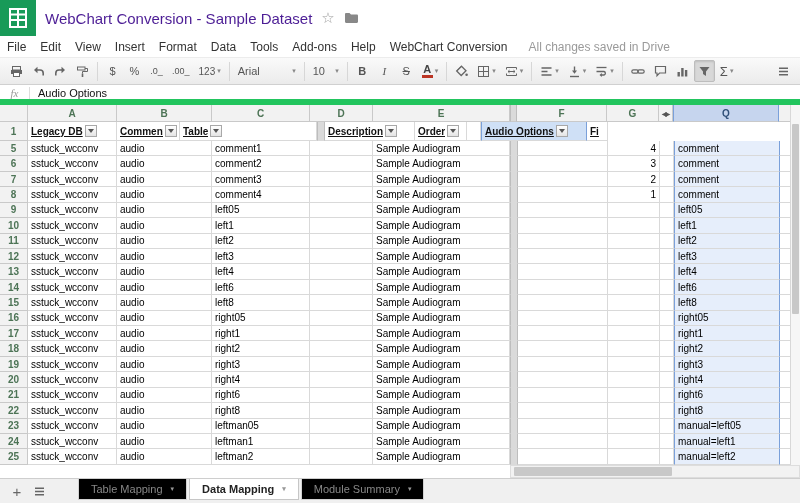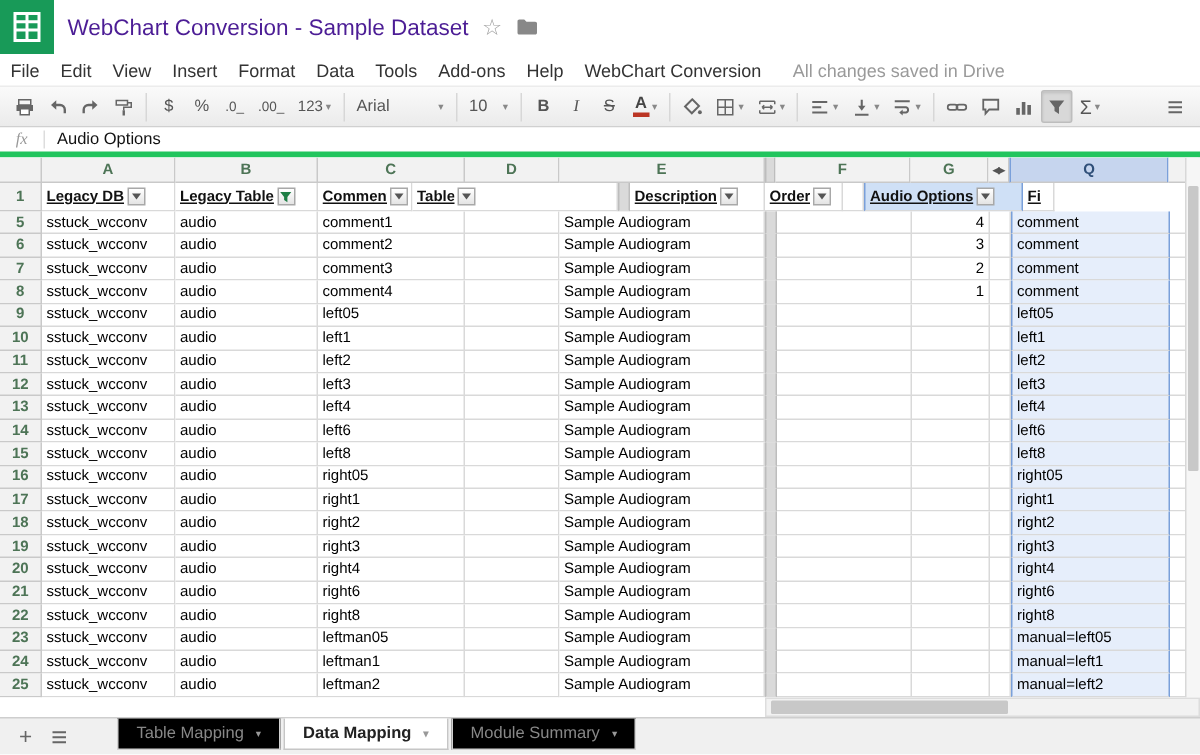--- a/index.html
+++ b/index.html
@@ -31,21 +31,21 @@
   .sizesel{width:34px;justify-content:space-between}
   .bold{font-weight:bold}
   .italic{font-style:italic;font-family:"Liberation Serif",serif}
   .strike span{text-decoration:line-through}
   .acolor{display:flex;flex-direction:column;align-items:center;line-height:9px;font-weight:bold;font-size:11px;color:#444}
   .colorbar{width:11px;height:3px;background:#bb3524;margin-top:1px}
   .sigma{font-size:13px;color:#555}
   .tbspacer{flex:1}
 
   
-  .formulabar{height:20px;display:flex;align-items:center;border-bottom:4px solid #22c55e;background:#fff}
+  .formulabar{height:20px;display:flex;align-items:flex-end;border-bottom:6px solid #22c55e;background:#fff}
   .fx{width:30px;flex:0 0 30px;border-right:1px solid #ddd;color:#999;font-style:italic;font-size:11px;font-family:"Liberation Serif",serif;display:flex;align-items:center;justify-content:center}
   .fvalue{flex:1;font-size:11px;color:#111;display:flex;align-items:center;padding-left:8px;cursor:text}
 
   
   .grid{position:relative;height:360px;overflow:hidden;background:#fff}
   .chrow{display:flex;height:17px}
   .ch{height:17px;background:#f2f2f2;border-right:1px solid #c9c9c9;border-bottom:1px solid #c9c9c9;display:flex;align-items:center;justify-content:center;font-size:10px;font-weight:bold;color:#4d7456;flex:0 0 auto;cursor:pointer}
   .ch.divc{background:#dadada;border-left:1px solid #bdbdbd;border-right:1px solid #bdbdbd;cursor:default}
   .ch.hidc{font-size:6px;letter-spacing:-1px;color:#555}
   .ch.ch-sel{background:#c6d5ee;color:#2f4f78;border-left:1px solid #7aa0da;border-right:1px solid #7aa0da}
@@ -293,28 +293,20 @@
       <div class="ch c-fi"></div>
     </div>
   <div id="header-row" class="row hrow">
       <div class="cell rh c-rowhdr">1</div>
       <div class="cell hcell c-a">
         <span class="hlabel">Legacy DB</span>
         <span class="fbtn">
           <span class="tri"></span>
         </span>
       </div>
-      <div class="cell hcell c-b">
-        <span class="hlabel">Legacy Table</span>
-        <span class="fbtn">
-          <svg width="9" height="9" viewBox="0 0 9 9">
-            <path d="M0.8 1 L8.2 1 L5.6 4.4 L5.6 7.8 L3.4 6.4 L3.4 4.4 Z" fill="#1e7e45"></path>
-          </svg>
-        </span>
-      </div>
       <div class="cell hcell c-d">
         <span class="hlabel">Comments</span>
         <span class="fbtn">
           <span class="tri"></span>
         </span>
       </div>
       <div class="cell hcell c-e">
         <span class="hlabel">Table</span>
         <span class="fbtn">
           <span class="tri"></span>

